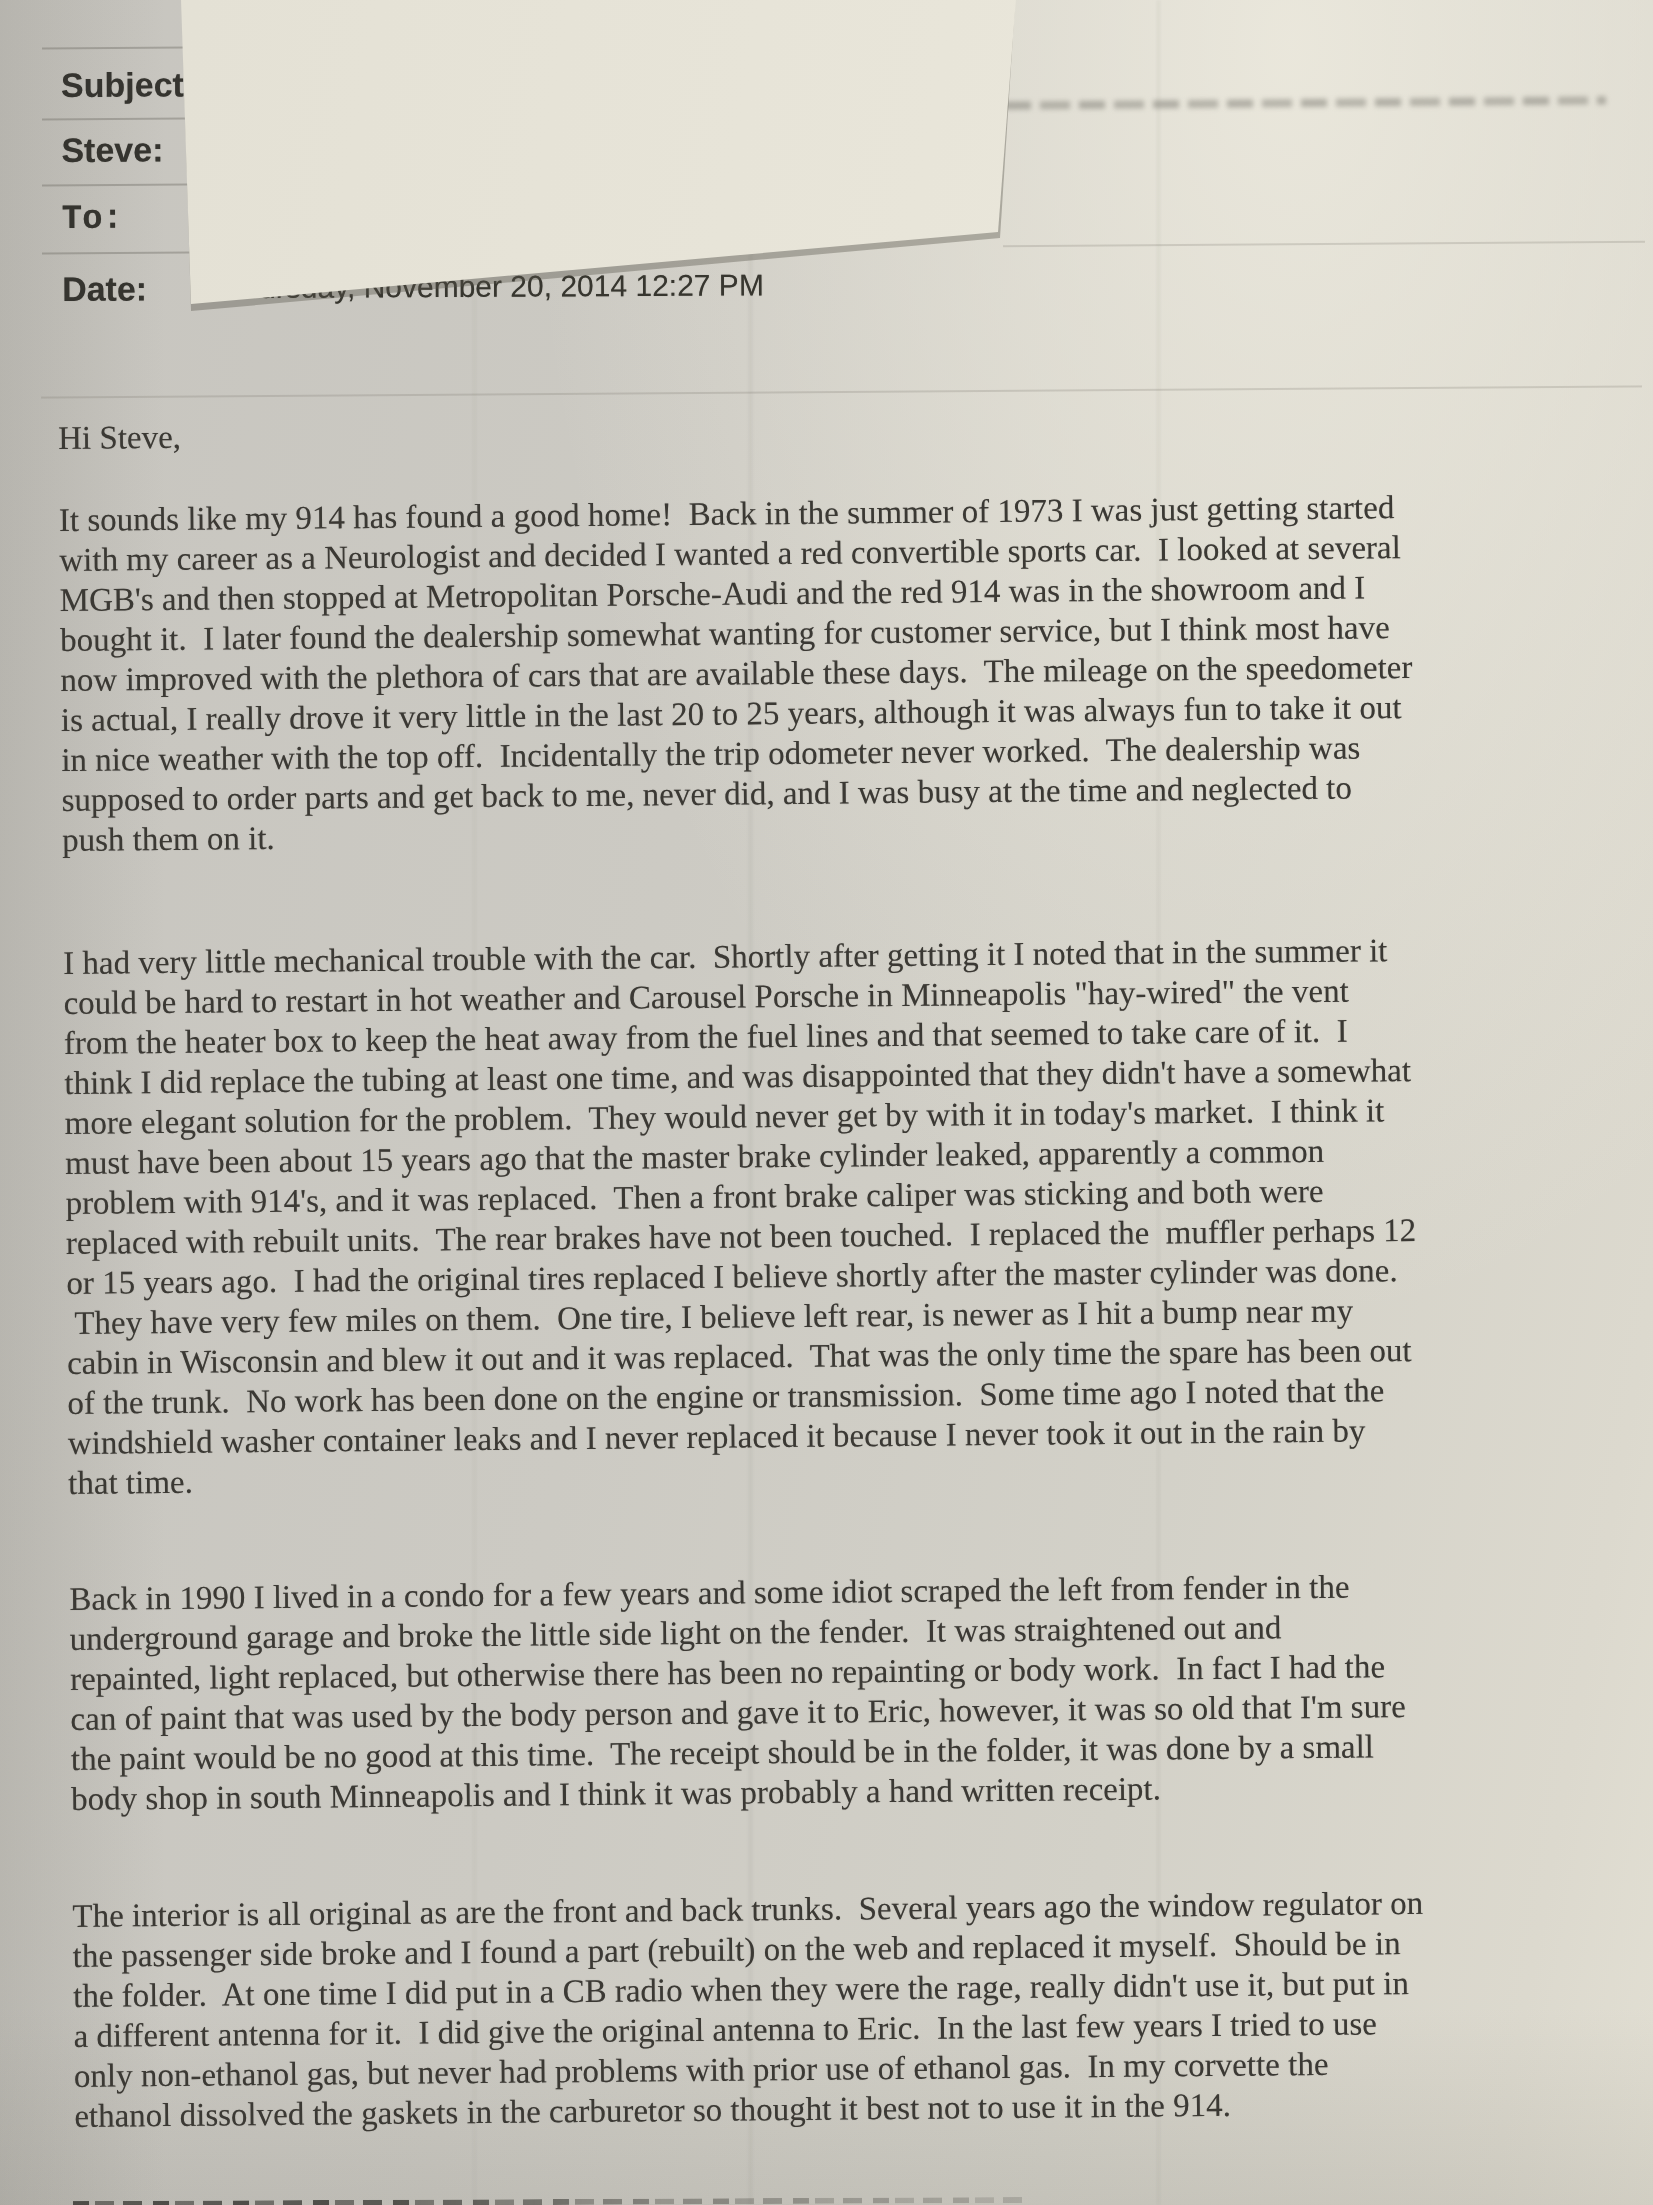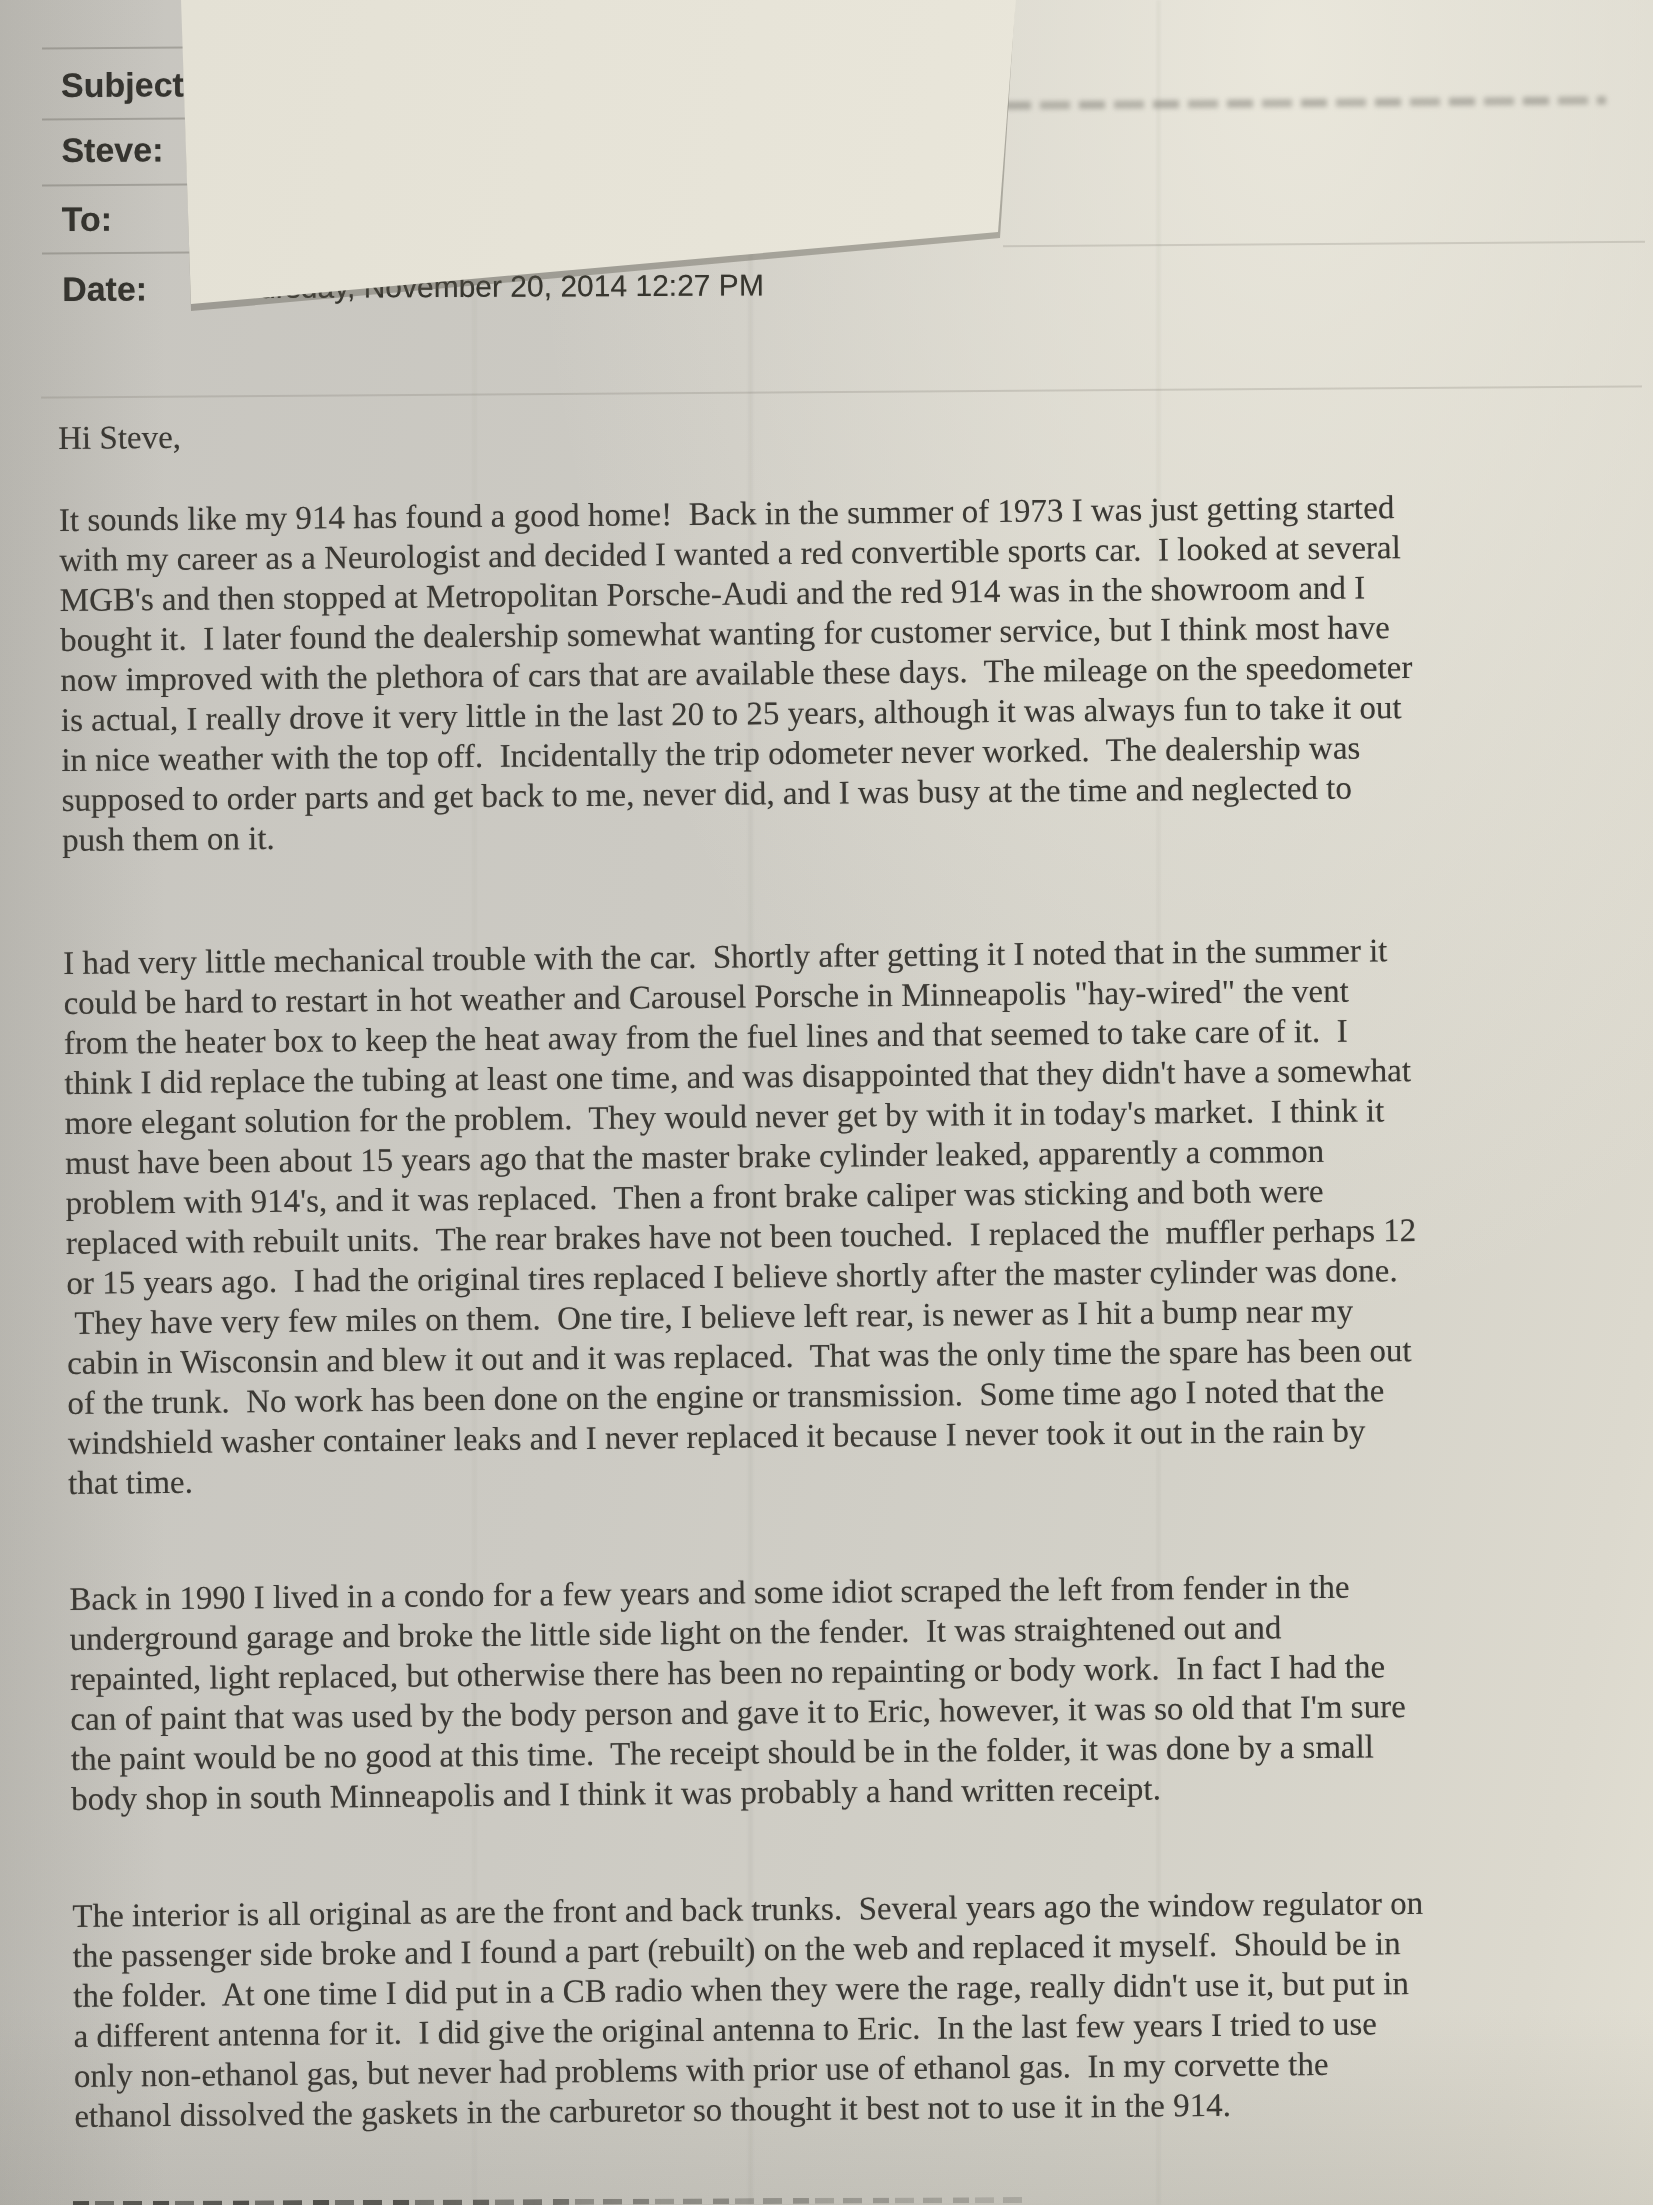--- a/index.html
+++ b/index.html
@@ -81,21 +81,21 @@
   <div class="rule" style="left:42px;top:184px;width:147px;"></div>
   <div class="rule" style="left:42px;top:252px;width:151px;"></div>
   <div class="rule vfaint" style="left:1003px;top:243px;width:642px;"></div>
   <div class="rule vfaint" style="left:41px;top:391px;width:1601px;"></div>
 
   <div class="smudge" style="left:1005px;top:99px;width:601px;"></div>
 
   <div class="hdr">
     <span class="hlabel" style="top:68px;">Subject:</span>
     <span class="hlabel" style="top:133px;">Steve:</span>
-    <span class="hlabel" style="top:202px;">To:</span>
+    <span class="hlabel" style="top:202px;font-family:Liberation Mono, monospace;">To:</span>
     <span class="hlabel" style="top:272px;">Date:</span>
     <span class="hvalue" style="top:272px;">Thursday, November 20, 2014 12:27 PM</span>
   </div>
 
   <div class="note-shadow"></div>
   <div class="note"></div>
 
   <div class="body-block">
     <div class="greeting" style="top:418px;">Hi Steve,</div>
     <div class="para" style="top:500px;">

